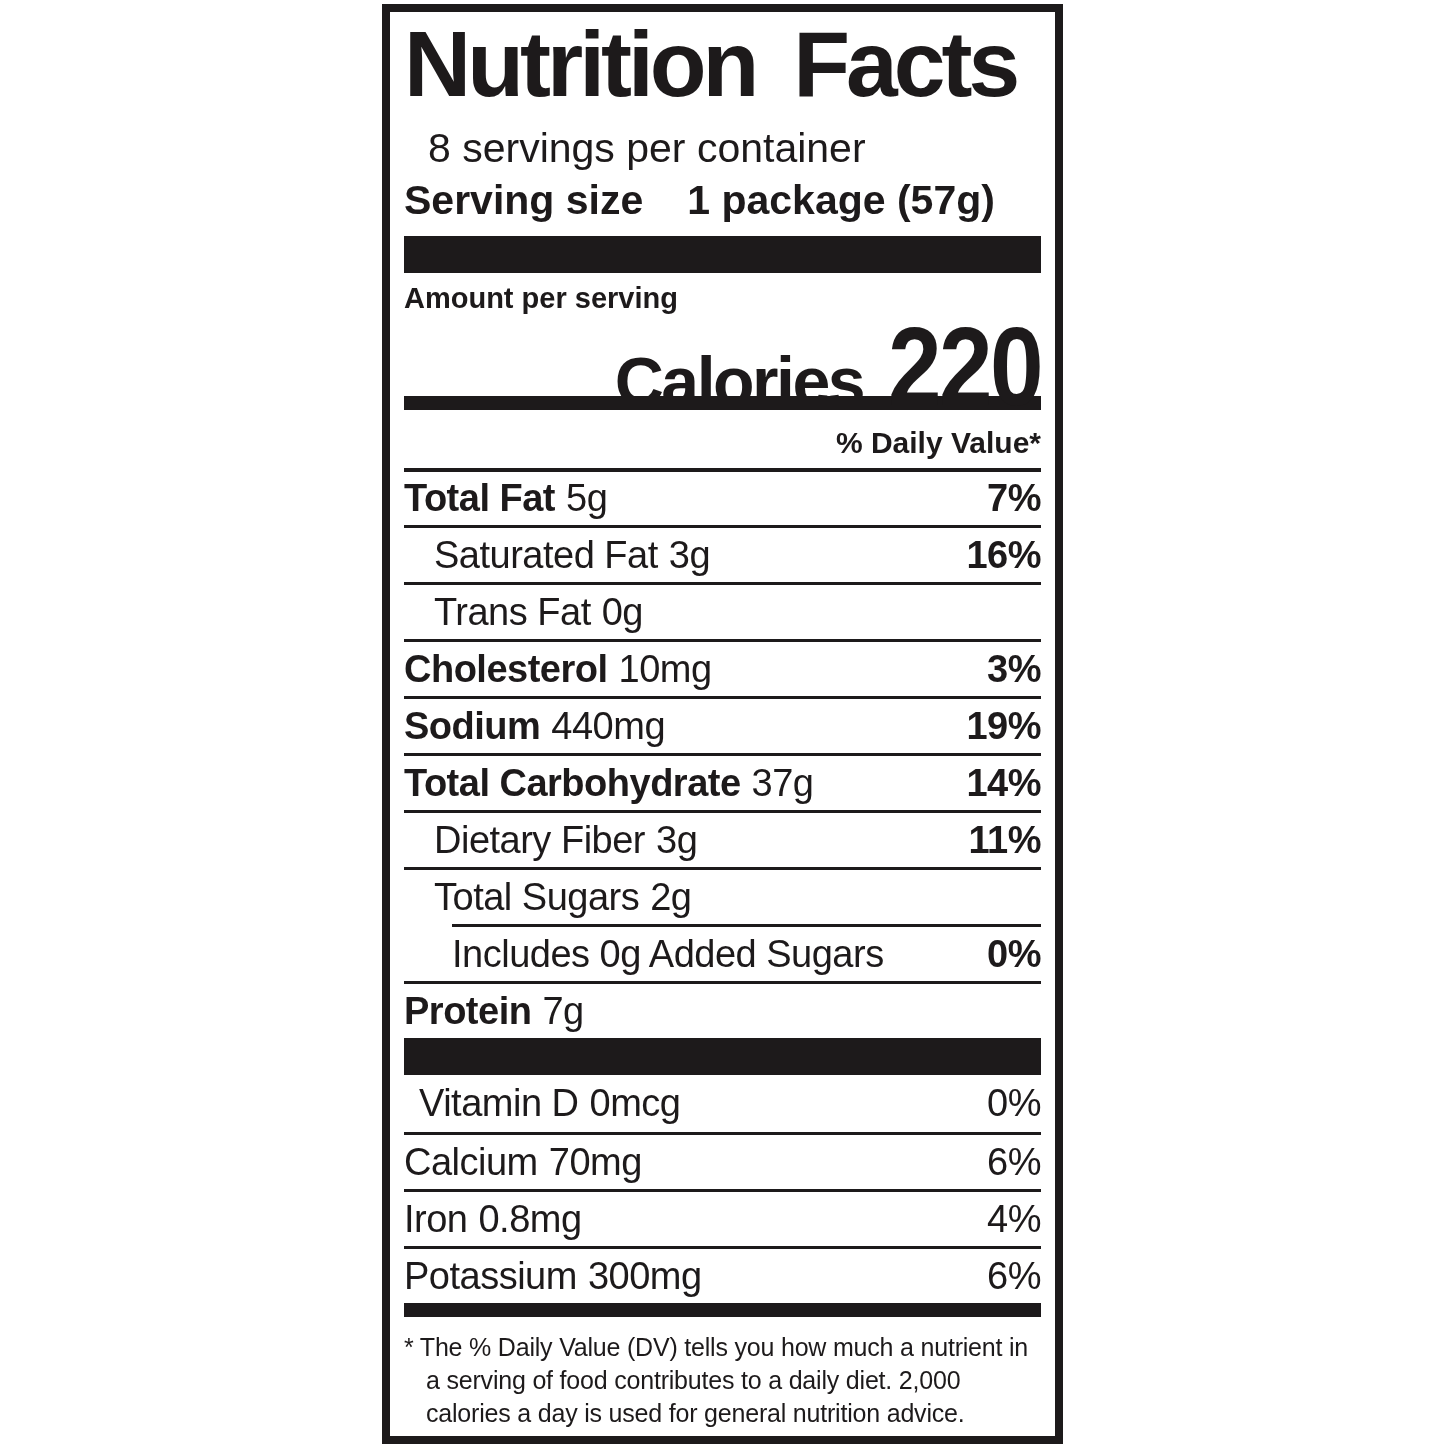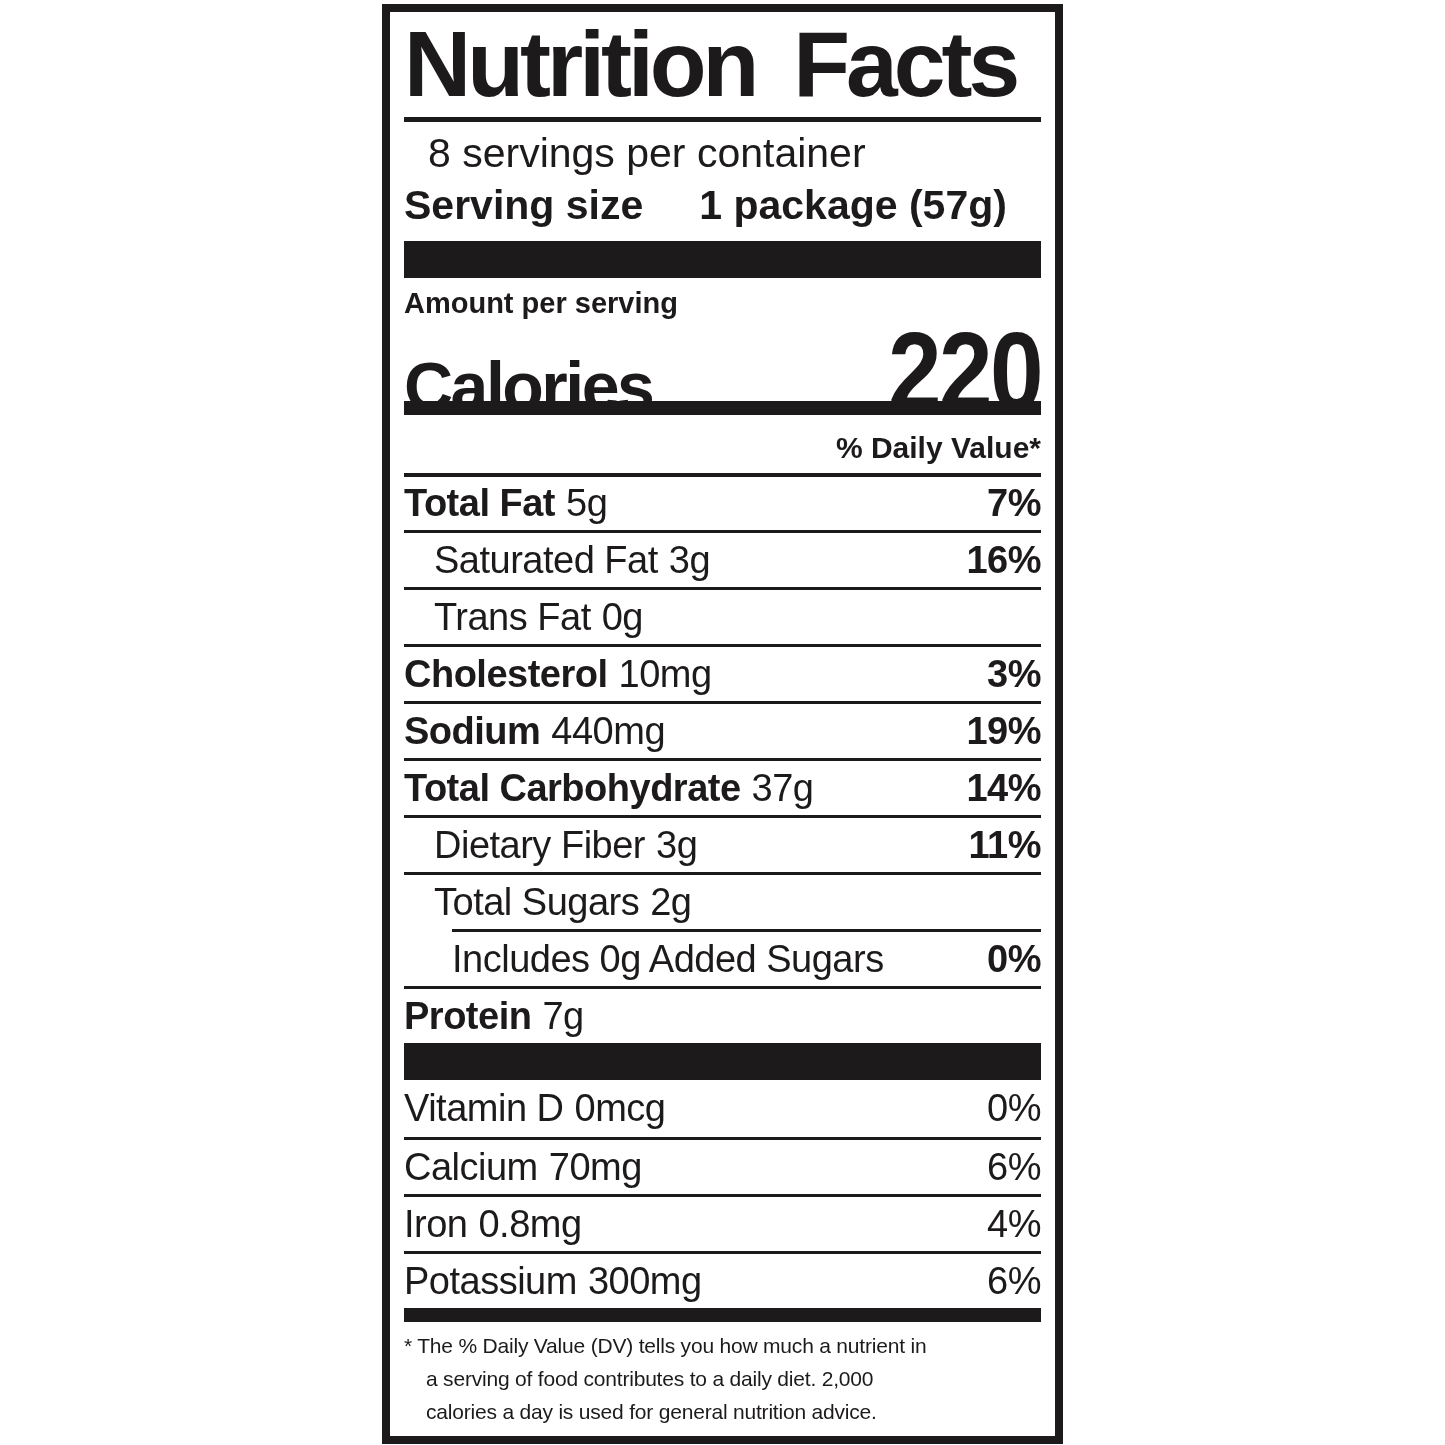--- a/index.html
+++ b/index.html
@@ -47,38 +47,39 @@
     font-size: 41px;
     line-height: 1.16;
     margin-top: 8px;
     white-space: nowrap;
     margin-left: 24px;
   }
   .serving-size-line {
     font-size: 41px;
     font-weight: bold;
     display: flex;
-    gap: 56px;
+    gap: 44px;
     margin: 4px 0 12px 0;
     white-space: nowrap;
   }
   .bar { background: #1d1a1b; width: 100%; flex: none; }
   .bar-thick  { height: 37px; }
   .bar-medium { height: 14px; }
   .amount-per-serving {
     font-size: 29px;
     font-weight: bold;
     margin-top: 10px;
     line-height: 1.1;
   }
   .calories-row {
     display: flex;
-    justify-content: space-between;
+    justify-content: flex-end;
     align-items: baseline;
     height: 82px;
+    margin-left: 8px;
   }
   .calories-word {
     font-size: 68px;
     font-weight: bold;
     letter-spacing: -2.5px;
     line-height: 1.15;
   }
   .calories-value {
     font-size: 112px;
     font-weight: bold;
@@ -117,25 +118,25 @@
   .row.inset-divider { border-top-color: transparent; }
   .row.inset-divider::before {
     content: "";
     position: absolute;
     left: 48px;
     right: 0;
     top: -3px;
     height: 3px;
     background: #1d1a1b;
   }
-  .row.no-top { border-top: none; }
+  .row.no-top { border-top: none; margin-left: 15px; }
   .footnote {
-    font-size: 21px;
+    font-size: 25px;
     line-height: 33px;
-    padding-top: 7px;
+    padding-top: 14px;
     letter-spacing: -0.2px;
     white-space: nowrap;
   }
   .footnote .cont { padding-left: 22px; }
 </style>
 </head>
 <body>
 
 <div class="stage">
   <div class="nf-label">

